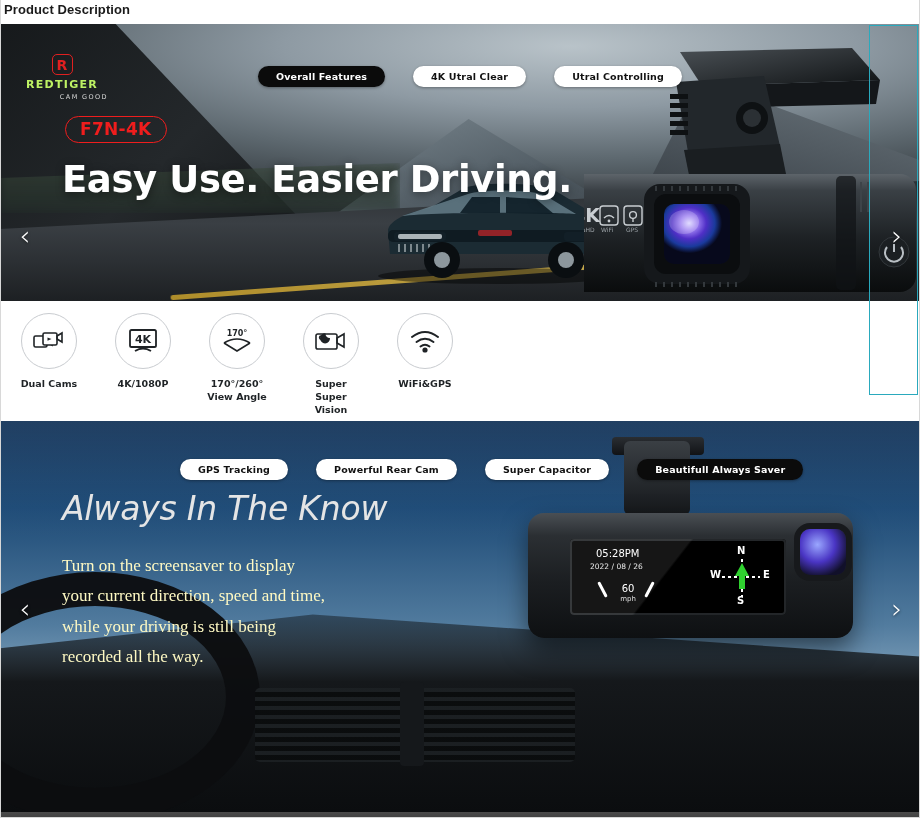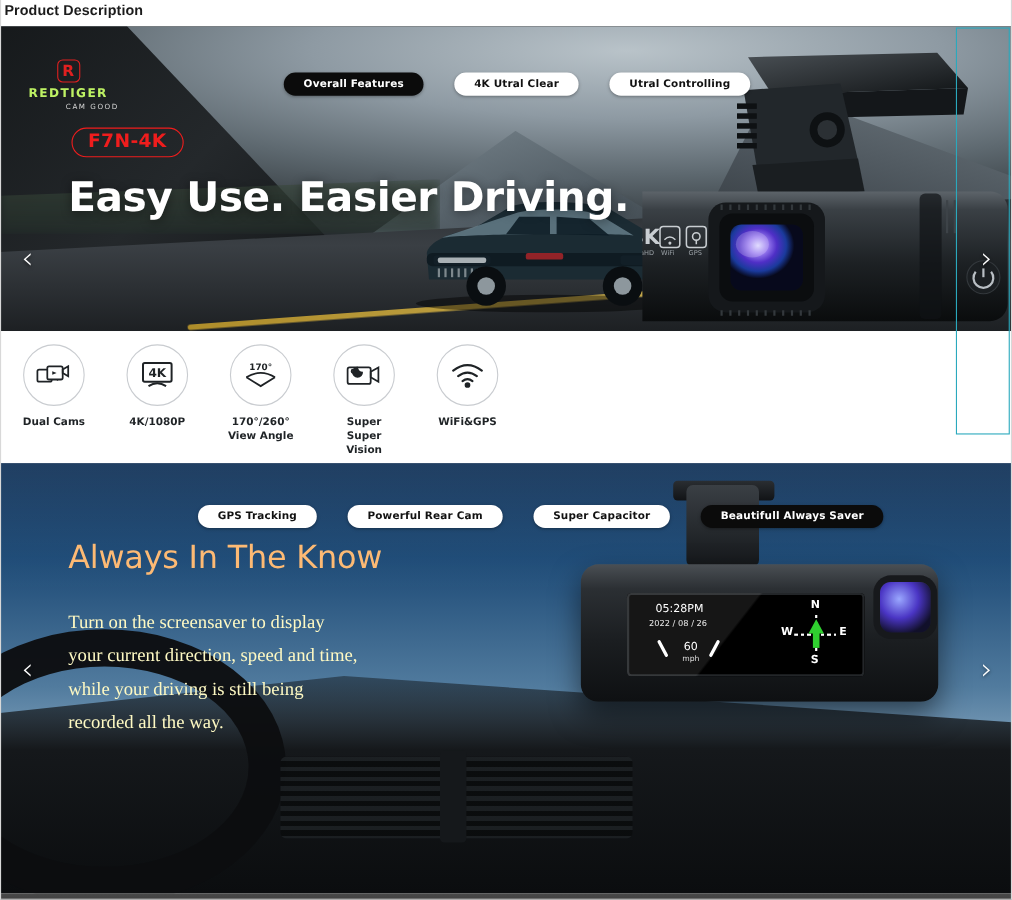--- a/index.html
+++ b/index.html
@@ -182,23 +182,24 @@
   }
   .b2-vent-div {
     position:absolute; left:400px; bottom:46px; width:24px; height:84px;
     background:#15181b; border-radius:4px;
   }
   .b2-glass {
     position:absolute; left:0; top:0; width:920px; height:120px;
     background:linear-gradient(180deg,rgba(255,255,255,.05),rgba(255,255,255,0));
   }
   .b2-head {
-    position:absolute; left:62px; top:466px; z-index:12; color:#fdba74;
-    font-size:29px; font-weight:normal; letter-spacing:-.2px;
-    font-family:"DejaVu Sans", sans-serif;
+    position:absolute; left:62px; top:466px; z-index:12; color:#e5e5e5;
+    font-size:33px; font-weight:normal; letter-spacing:-.2px;
+    font-family:"DejaVu Sans", sans-serif;
+    font-style:italic;
   }
   .b2-body {
     position:absolute; left:62px; top:528px; z-index:12; color:#fef9c3;
     font-size:17px; line-height:1.78; white-space:pre-line;
     font-family:Liberation Serif, serif;
   }
 
   
   .cam2 { position:absolute; left:520px; top:420px; width:340px; height:215px; z-index:12; }
   .cam2-body {

